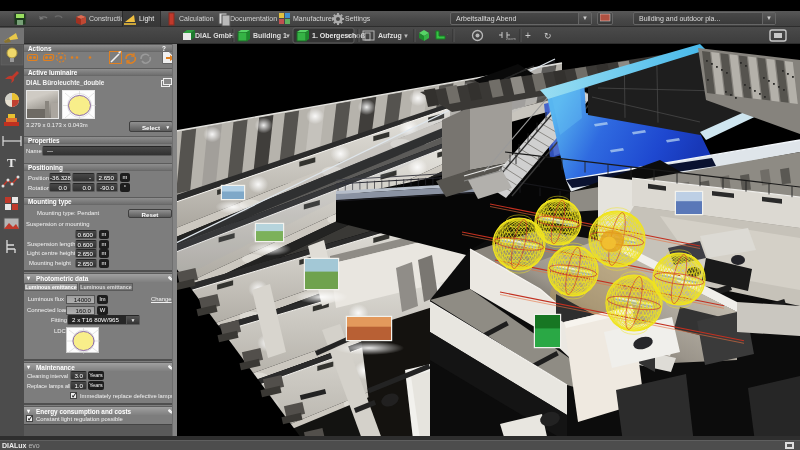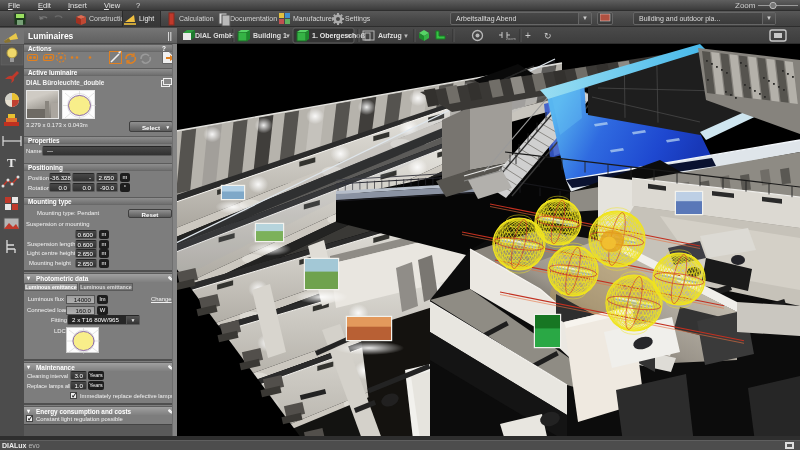--- a/index.html
+++ b/index.html
@@ -666,32 +666,20 @@
 <rect x="240.0" y="361.0" width="20.0" height="7.0" fill="#3a3834" transform="rotate(-13 250.0 364.5)"></rect>
 <rect x="264.0" y="377.0" width="19.0" height="12.0" fill="#524f4b" transform="rotate(-13 273.5 383.0)"></rect>
 <rect x="261.0" y="388.0" width="20.0" height="7.0" fill="#3a3834" transform="rotate(-13 271.0 391.5)"></rect>
 <rect x="285.0" y="404.0" width="19.0" height="12.0" fill="#524f4b" transform="rotate(-13 294.5 410.0)"></rect>
 <rect x="282.0" y="415.0" width="20.0" height="7.0" fill="#3a3834" transform="rotate(-13 292.0 418.5)"></rect>
 <rect x="305.0" y="430.0" width="19.0" height="12.0" fill="#524f4b" transform="rotate(-13 314.5 436.0)"></rect>
 <rect x="302.0" y="441.0" width="20.0" height="7.0" fill="#3a3834" transform="rotate(-13 312.0 444.5)"></rect>
 </g>
   </svg>
 
-  <div class="abs" id="menubar">
-    <span style="left:8px"><u>F</u>ile</span>
-    <span style="left:38px"><u>E</u>dit</span>
-    <span style="left:68px"><u>I</u>nsert</span>
-    <span style="left:104px"><u>V</u>iew</span>
-    <span style="left:136px">?</span>
-    <span style="left:735px;font-size:8px;color:#ccc">Zoom</span>
-    <svg style="position:absolute;left:756px;top:0" width="44" height="11">
-      <line x1="2" y1="5.5" x2="42" y2="5.5" stroke="#9a9a9a" stroke-width="1"></line>
-      <circle cx="17" cy="5.5" r="3.2" fill="#777" stroke="#bbb" stroke-width="1"></circle>
-    </svg>
-  </div>
 
   <div class="abs" id="toolbar1">
     <div class="tab" style="left:73px;padding-left:16px;">Construction</div>
     <div class="tab sel" style="left:122px;width:39px;padding-left:16px;">Light</div>
     <div class="tab" style="left:166px;padding-left:13px;">Calculation</div>
     <div class="tab" style="left:216px;padding-left:14px;">Documentation</div>
     <div class="tab" style="left:277px;padding-left:16px;">Manufacturer</div>
     <div class="tab" style="left:330px;padding-left:15px;">Settings</div>
   </div>
 
@@ -746,21 +734,20 @@
     </g>
   </svg>
   <div class="dd" style="left:450px;top:12px;width:142px;">Arbeitsalltag Abend<div class="arr">▼</div></div>
   <div class="dd" style="left:597px;top:12px;width:16px;padding-left:2px;"><svg width="11" height="9">
         <rect x="0" y="1" width="10" height="7" fill="#b05040" stroke="#ddd" stroke-width="0.5"></rect>
       </svg></div>
   <div class="dd" style="left:633px;top:12px;width:143px;">Building and outdoor pla...<div class="arr">▼</div></div>
 
   <div class="abs" id="row2"></div>
   <div class="abs" id="firsticon"></div>
-  <div class="abs" id="lumhead">Luminaires<span style="position:absolute;right:5px;font-weight:normal;">||</span></div>
   <svg class="abs" style="left:176px;top:27px;" width="624" height="17" viewBox="0 0 624 17">
 
     <g transform="translate(7,3)">
       <rect x="0" y="3" width="8" height="7" fill="#e8e8e8"></rect>
         <path d="M0 3 L4 0 L12 0 L8 3 Z" fill="#2f9e3f"></path>
         <path d="M8 3 L12 0 L12 7 L8 10 Z" fill="#1d7a2d"></path>
     </g>
     <text x="19" y="11" font-size="7" font-weight="bold" fill="#ddd">DIAL GmbH</text>
     <line x1="57" y1="2" x2="57" y2="15" stroke="#2e2e2e"></line>
       <line x1="58" y1="2" x2="58" y2="15" stroke="#575757"></line>

